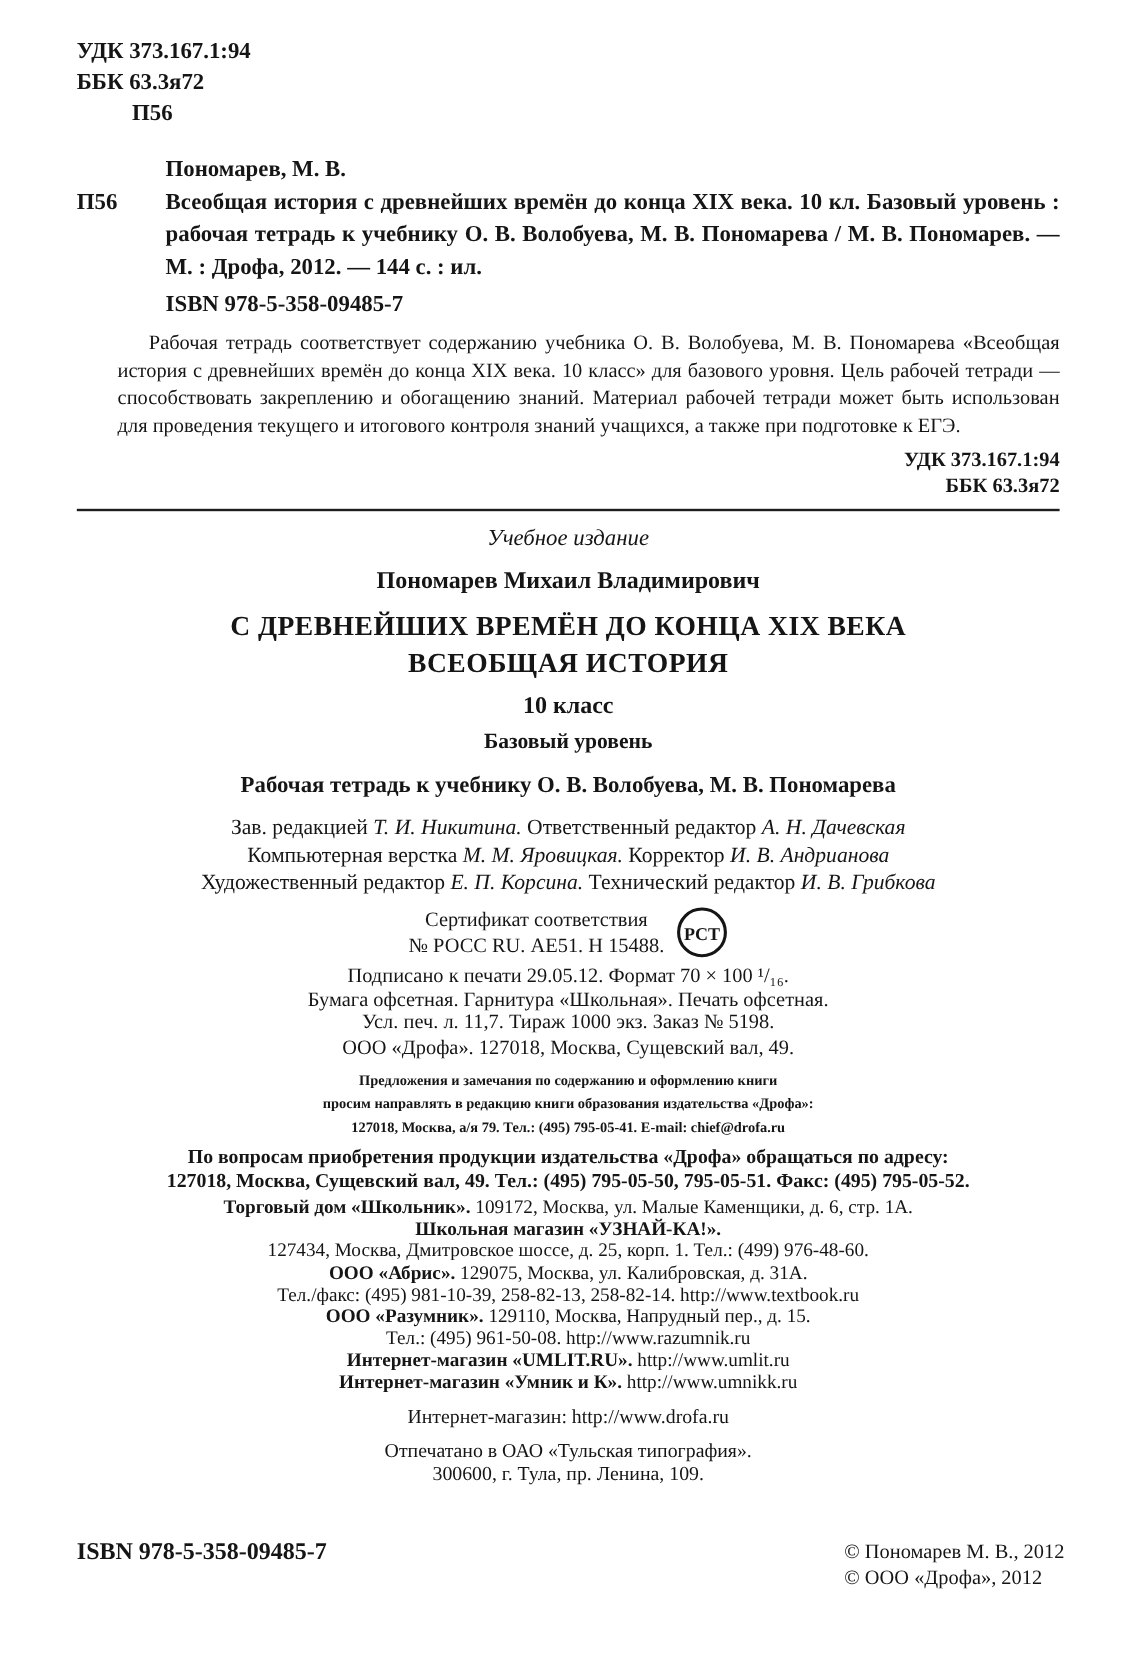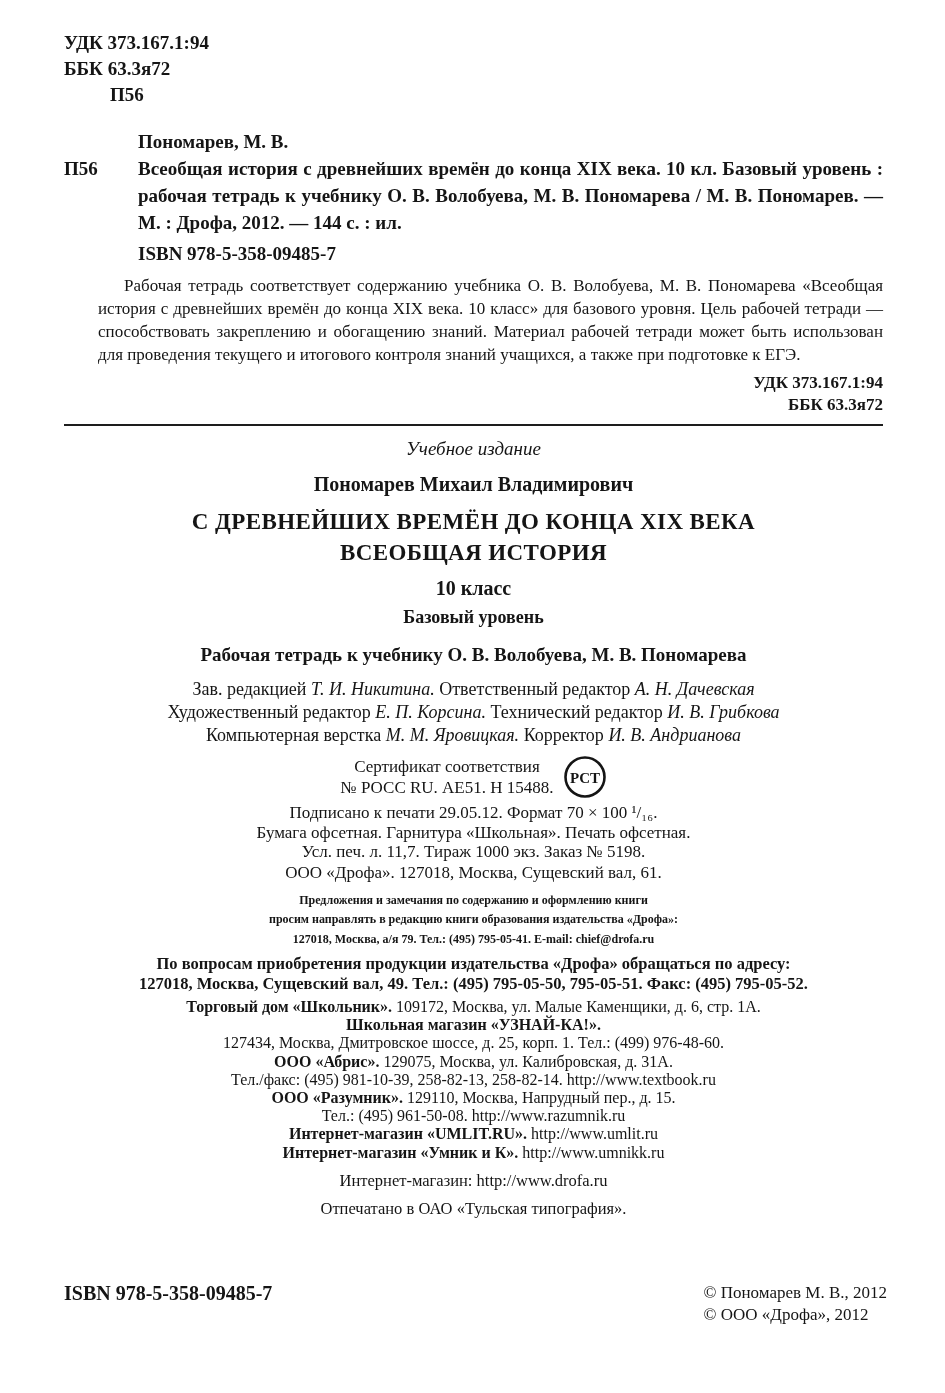--- a/index.html
+++ b/index.html
@@ -90,43 +90,43 @@
   <div class="title center">
     <div>С ДРЕВНЕЙШИХ ВРЕМЁН ДО КОНЦА XIX ВЕКА</div>
     <div>ВСЕОБЩАЯ ИСТОРИЯ</div>
   </div>
   <div class="grade center">10 класс</div>
   <div class="level center">Базовый уровень</div>
   <div class="subtitle center">Рабочая тетрадь к учебнику О. В. Волобуева, М. В. Пономарева</div>
 
   <div class="staff center">
     <div><span>Зав. редакцией </span><span class="i">Т. И. Никитина.</span><span> Ответственный редактор </span><span class="i">А. Н. Дачевская</span></div>
+    <div><span>Компьютерная верстка </span><span class="i">М. М. Яровицкая.</span><span> Корректор </span><span class="i">И. В. Андрианова</span></div>
     <div><span>Художественный редактор </span><span class="i">Е. П. Корсина.</span><span> Технический редактор </span><span class="i">И. В. Грибкова</span></div>
-    <div><span>Компьютерная верстка </span><span class="i">М. М. Яровицкая.</span><span> Корректор </span><span class="i">И. В. Андрианова</span></div>
   </div>
 
   <div class="cert">
     <div class="cert-text">
       <div>Сертификат соответствия</div>
       <div>№ РОСС RU. АЕ51. Н 15488.</div>
     </div>
     <div class="cert-mark">
       <svg width="44" height="44" viewBox="0 0 44 44">
         <circle cx="22" cy="22" r="19.5" fill="none" stroke="#151515" stroke-width="2.6"></circle>
         <text x="22" y="28" text-anchor="middle" font-size="15" font-weight="bold" font-family="Liberation Serif, serif" fill="#151515">РСТ</text>
       </svg>
     </div>
   </div>
 
   <div class="printinfo center">
     <div>Подписано к печати 29.05.12. Формат 70 × 100 ¹/₁₆.</div>
     <div>Бумага офсетная. Гарнитура «Школьная». Печать офсетная.</div>
     <div>Усл. печ. л. 11,7. Тираж 1000 экз. Заказ № 5198.</div>
   </div>
-  <div class="publisher center">ООО «Дрофа». 127018, Москва, Сущевский вал, 61.</div>
+  <div class="publisher center">ООО «Дрофа». 127018, Москва, Сущевский вал, 49.</div>
 
   <div class="feedback center">
     <div>Предложения и замечания по содержанию и оформлению книги</div>
     <div>просим направлять в редакцию книги образования издательства «Дрофа»:</div>
     <div>127018, Москва, а/я 79. Тел.: (495) 795-05-41. E-mail: chief@drofa.ru</div>
   </div>
 
   <div class="sales center">
     <div>По вопросам приобретения продукции издательства «Дрофа» обращаться по адресу:</div>
     <div>127018, Москва, Сущевский вал, 49. Тел.: (495) 795-05-50, 795-05-51. Факс: (495) 795-05-52.</div>
@@ -141,20 +141,21 @@
     <div><span class="b">ООО «Разумник».</span><span> 129110, Москва, Напрудный пер., д. 15.</span></div>
     <div>Тел.: (495) 961-50-08. http://www.razumnik.ru</div>
     <div><span class="b">Интернет-магазин «UMLIT.RU».</span><span> http://www.umlit.ru</span></div>
     <div><span class="b">Интернет-магазин «Умник и К».</span><span> http://www.umnikk.ru</span></div>
   </div>
 
   <div class="store-line center">Интернет-магазин: http://www.drofa.ru</div>
 
   <div class="printed center">
     <div>Отпечатано в ОАО «Тульская типография».</div>
+    <div>300600, г. Тула, пр. Ленина, 109.</div>
   </div>
 
 </div>
 
 <div class="footer">
   <div class="footer-isbn">ISBN 978-5-358-09485-7</div>
   <div class="footer-copy">
     <div>© Пономарев М. В., 2012</div>
     <div>© ООО «Дрофа», 2012</div>
   </div>

